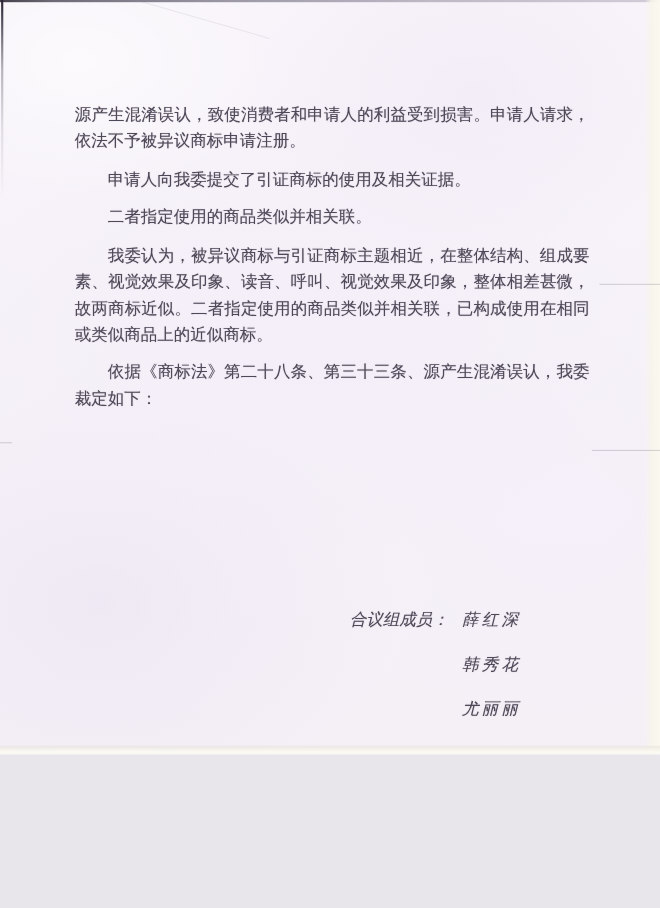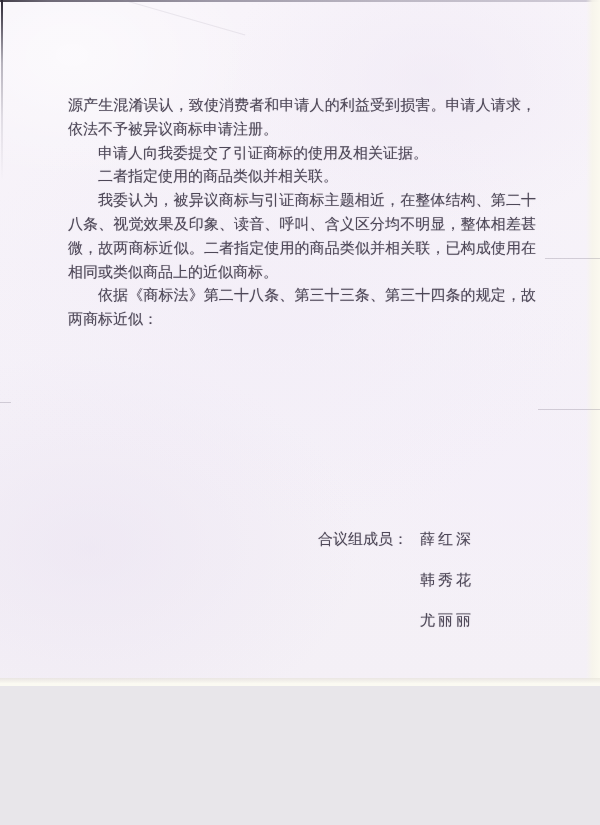--- a/index.html
+++ b/index.html
@@ -54,31 +54,32 @@
     top: 94px;
     width: 468px;
     font-size: 15px;
     line-height: 23.8px;
     color: #4e4858;
     text-align: justify;
     text-justify: inter-ideograph;
     text-shadow: 0 0 1px rgba(78,72,88,0.38);
   }
   .body-text p { margin: 0; padding: 0; }
-  .body-text p.indent { text-indent: 2em; }
+  .body-text p.indent { text-indent: 2em; margin-top: 11px; }
 
   .panel {
     position: absolute;
     left: 318px;
-    top: 530px;
+    top: 554px;
     display: flex;
     align-items: flex-start;
     font-size: 15px;
     color: #4e4858;
     text-shadow: 0 0 1px rgba(78,72,88,0.38);
+    font-style: italic;
   }
   .panel-label { white-space: nowrap; }
   .panel-names { margin-left: 12px; text-align: right; }
   .panel-names .member {
     letter-spacing: 3px;
     margin-bottom: 21.5px;
     white-space: nowrap;
   }
   .page-number {
     position: absolute;
@@ -100,22 +101,22 @@
   <div class="strip-bottom"></div>
   <div class="crease crease-right-1"></div>
   <div class="crease crease-right-2"></div>
   <div class="crease crease-left"></div>
   <div class="crease-diag"></div>
 
   <div class="body-text">
     <p>源产生混淆误认，致使消费者和申请人的利益受到损害。申请人请求，依法不予被异议商标申请注册。</p>
     <p class="indent">申请人向我委提交了引证商标的使用及相关证据。</p>
     <p class="indent">二者指定使用的商品类似并相关联。</p>
-    <p class="indent">我委认为，被异议商标与引证商标主题相近，在整体结构、第二十八条、视觉效果及印象、读音、呼叫、含义区分均不明显，整体相差甚微，故两商标近似。二者指定使用的商品类似并相关联，已构成使用在相同或类似商品上的近似商标。</p>
-    <p class="indent">依据《商标法》第二十八条、第三十三条、第三十四条的规定，故两商标近似：</p>
+    <p class="indent">我委认为，被异议商标与引证商标主题相近，在整体结构、组成要素、视觉效果及印象、读音、呼叫、视觉效果及印象，整体相差甚微，故两商标近似。二者指定使用的商品类似并相关联，已构成使用在相同或类似商品上的近似商标。</p>
+    <p class="indent">依据《商标法》第二十八条、第三十三条、源产生混淆误认，我委裁定如下：</p>
   </div>
 
   <div class="panel">
     <span class="panel-label">合议组成员：</span>
     <div class="panel-names">
       <div class="member">薛红深</div>
       <div class="member">韩秀花</div>
       <div class="member">尤丽丽</div>
     </div>
   </div>

